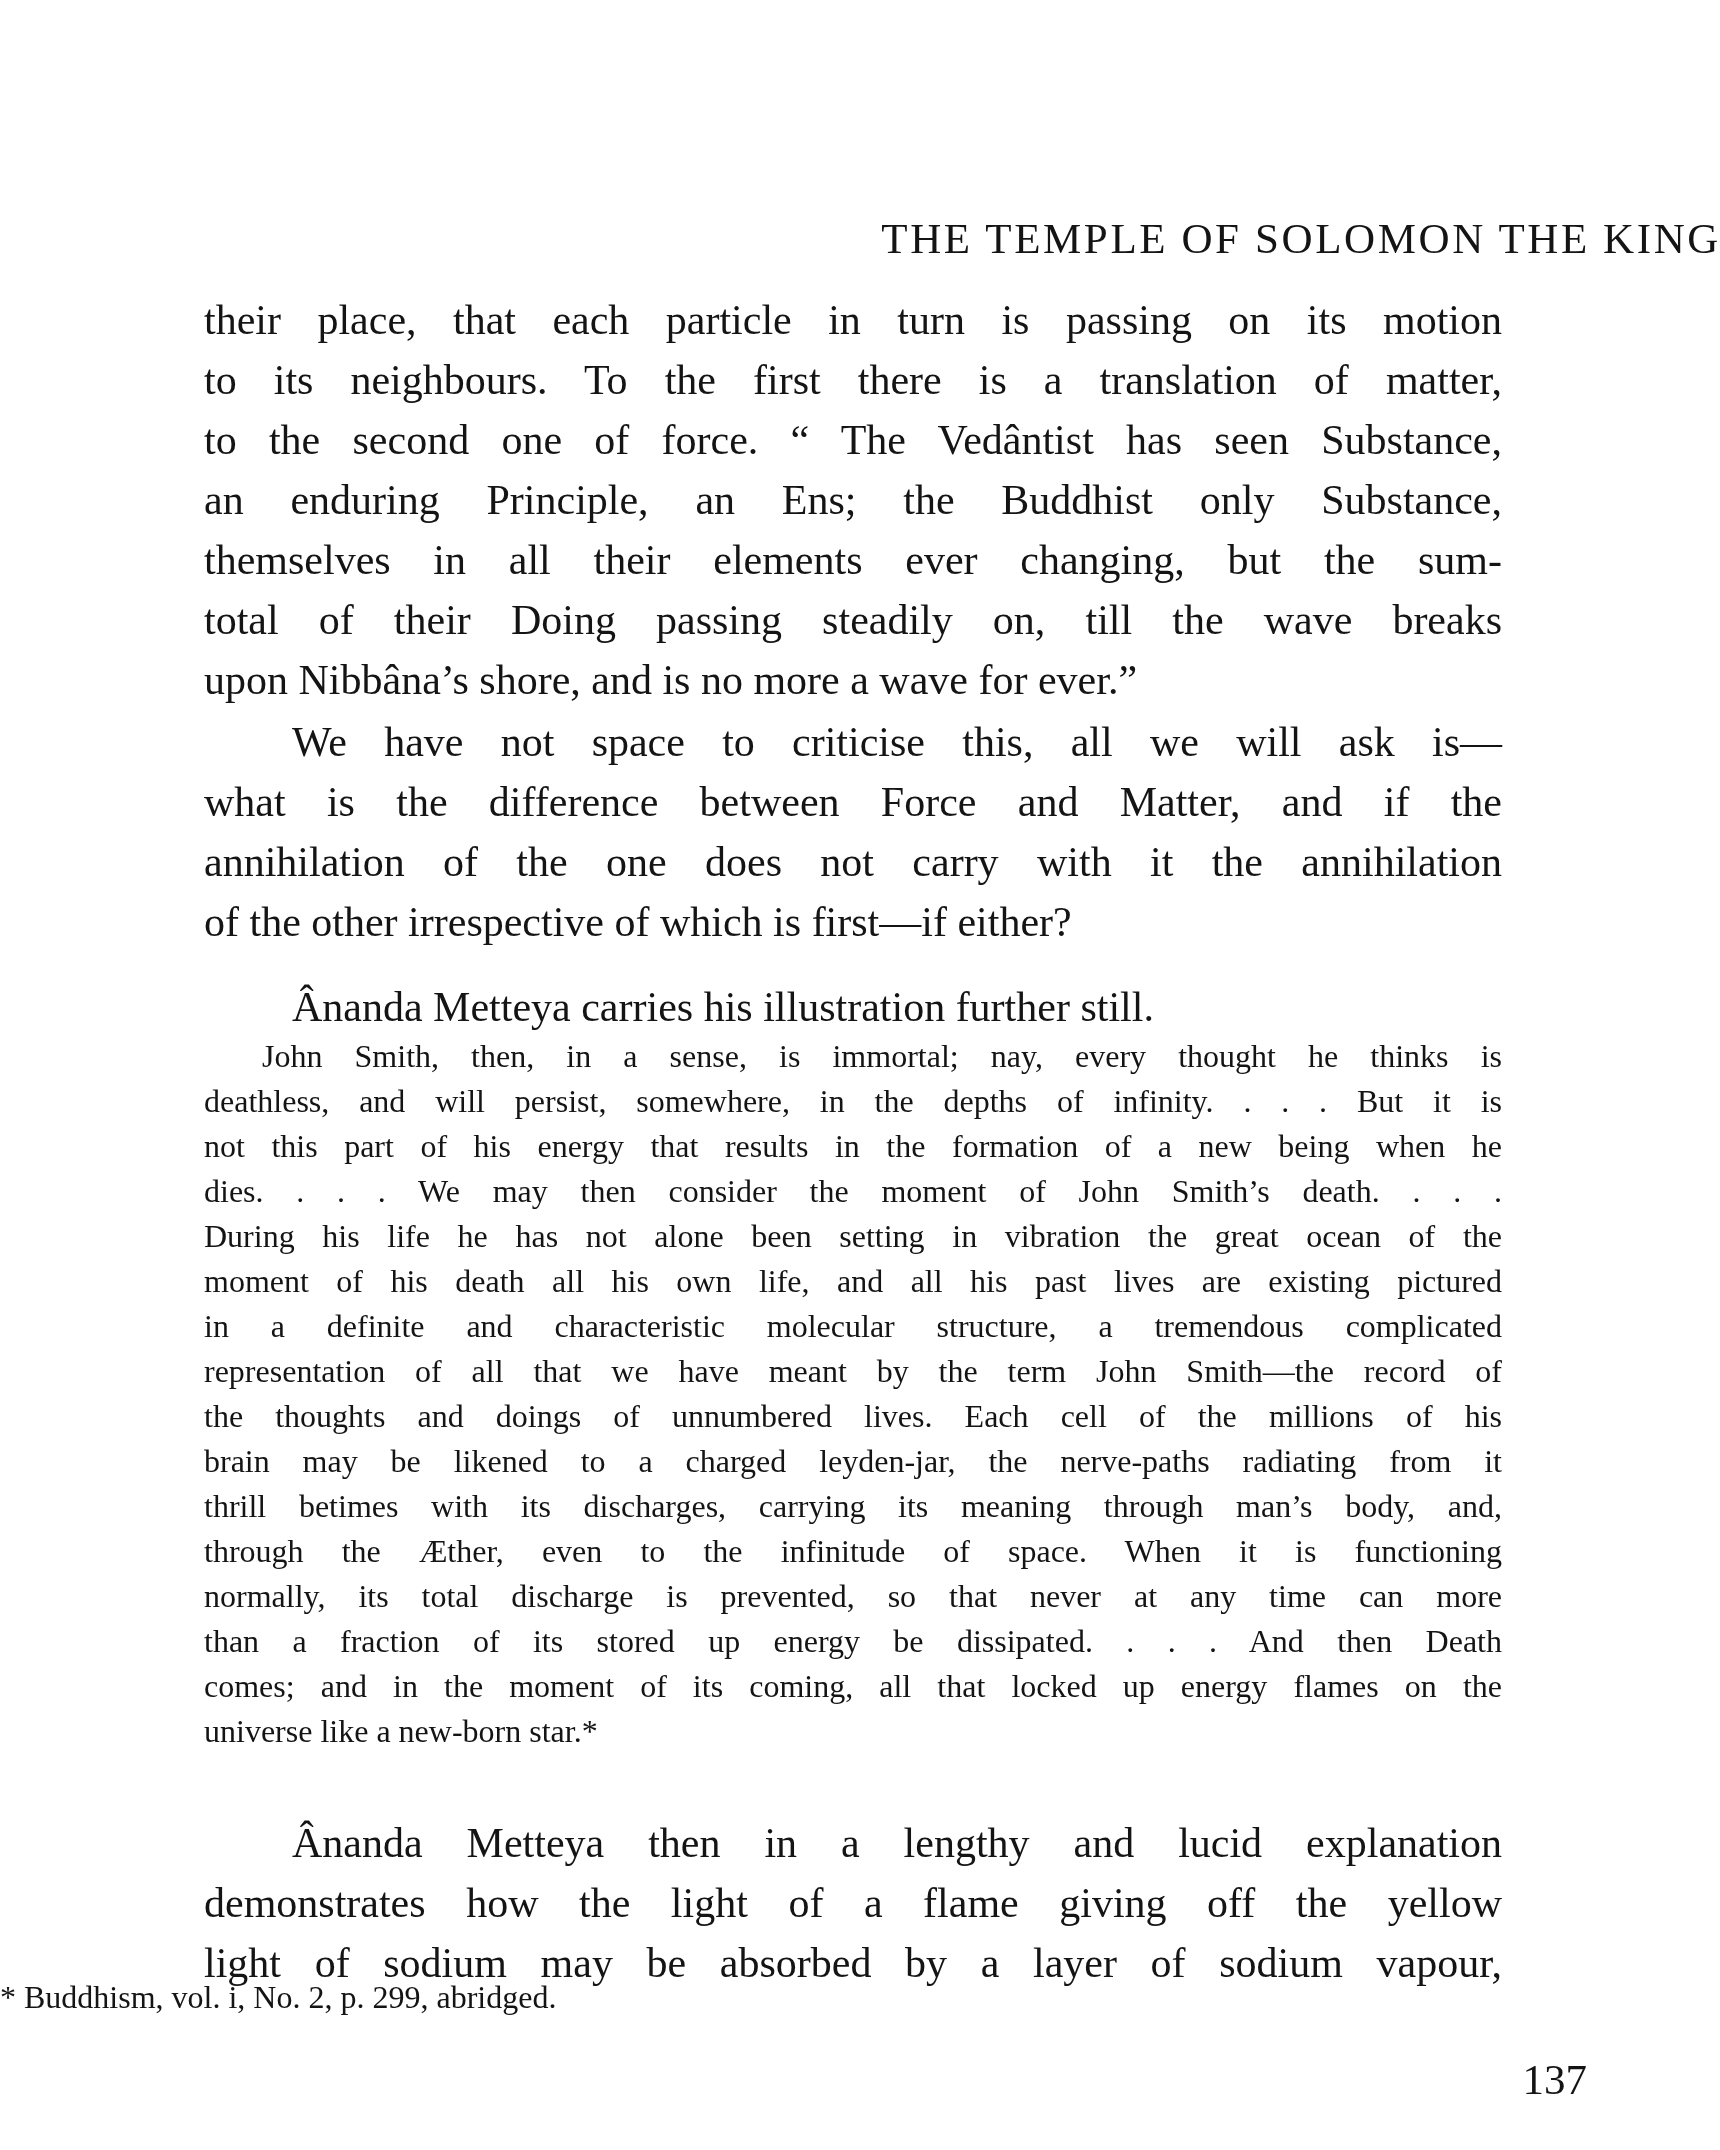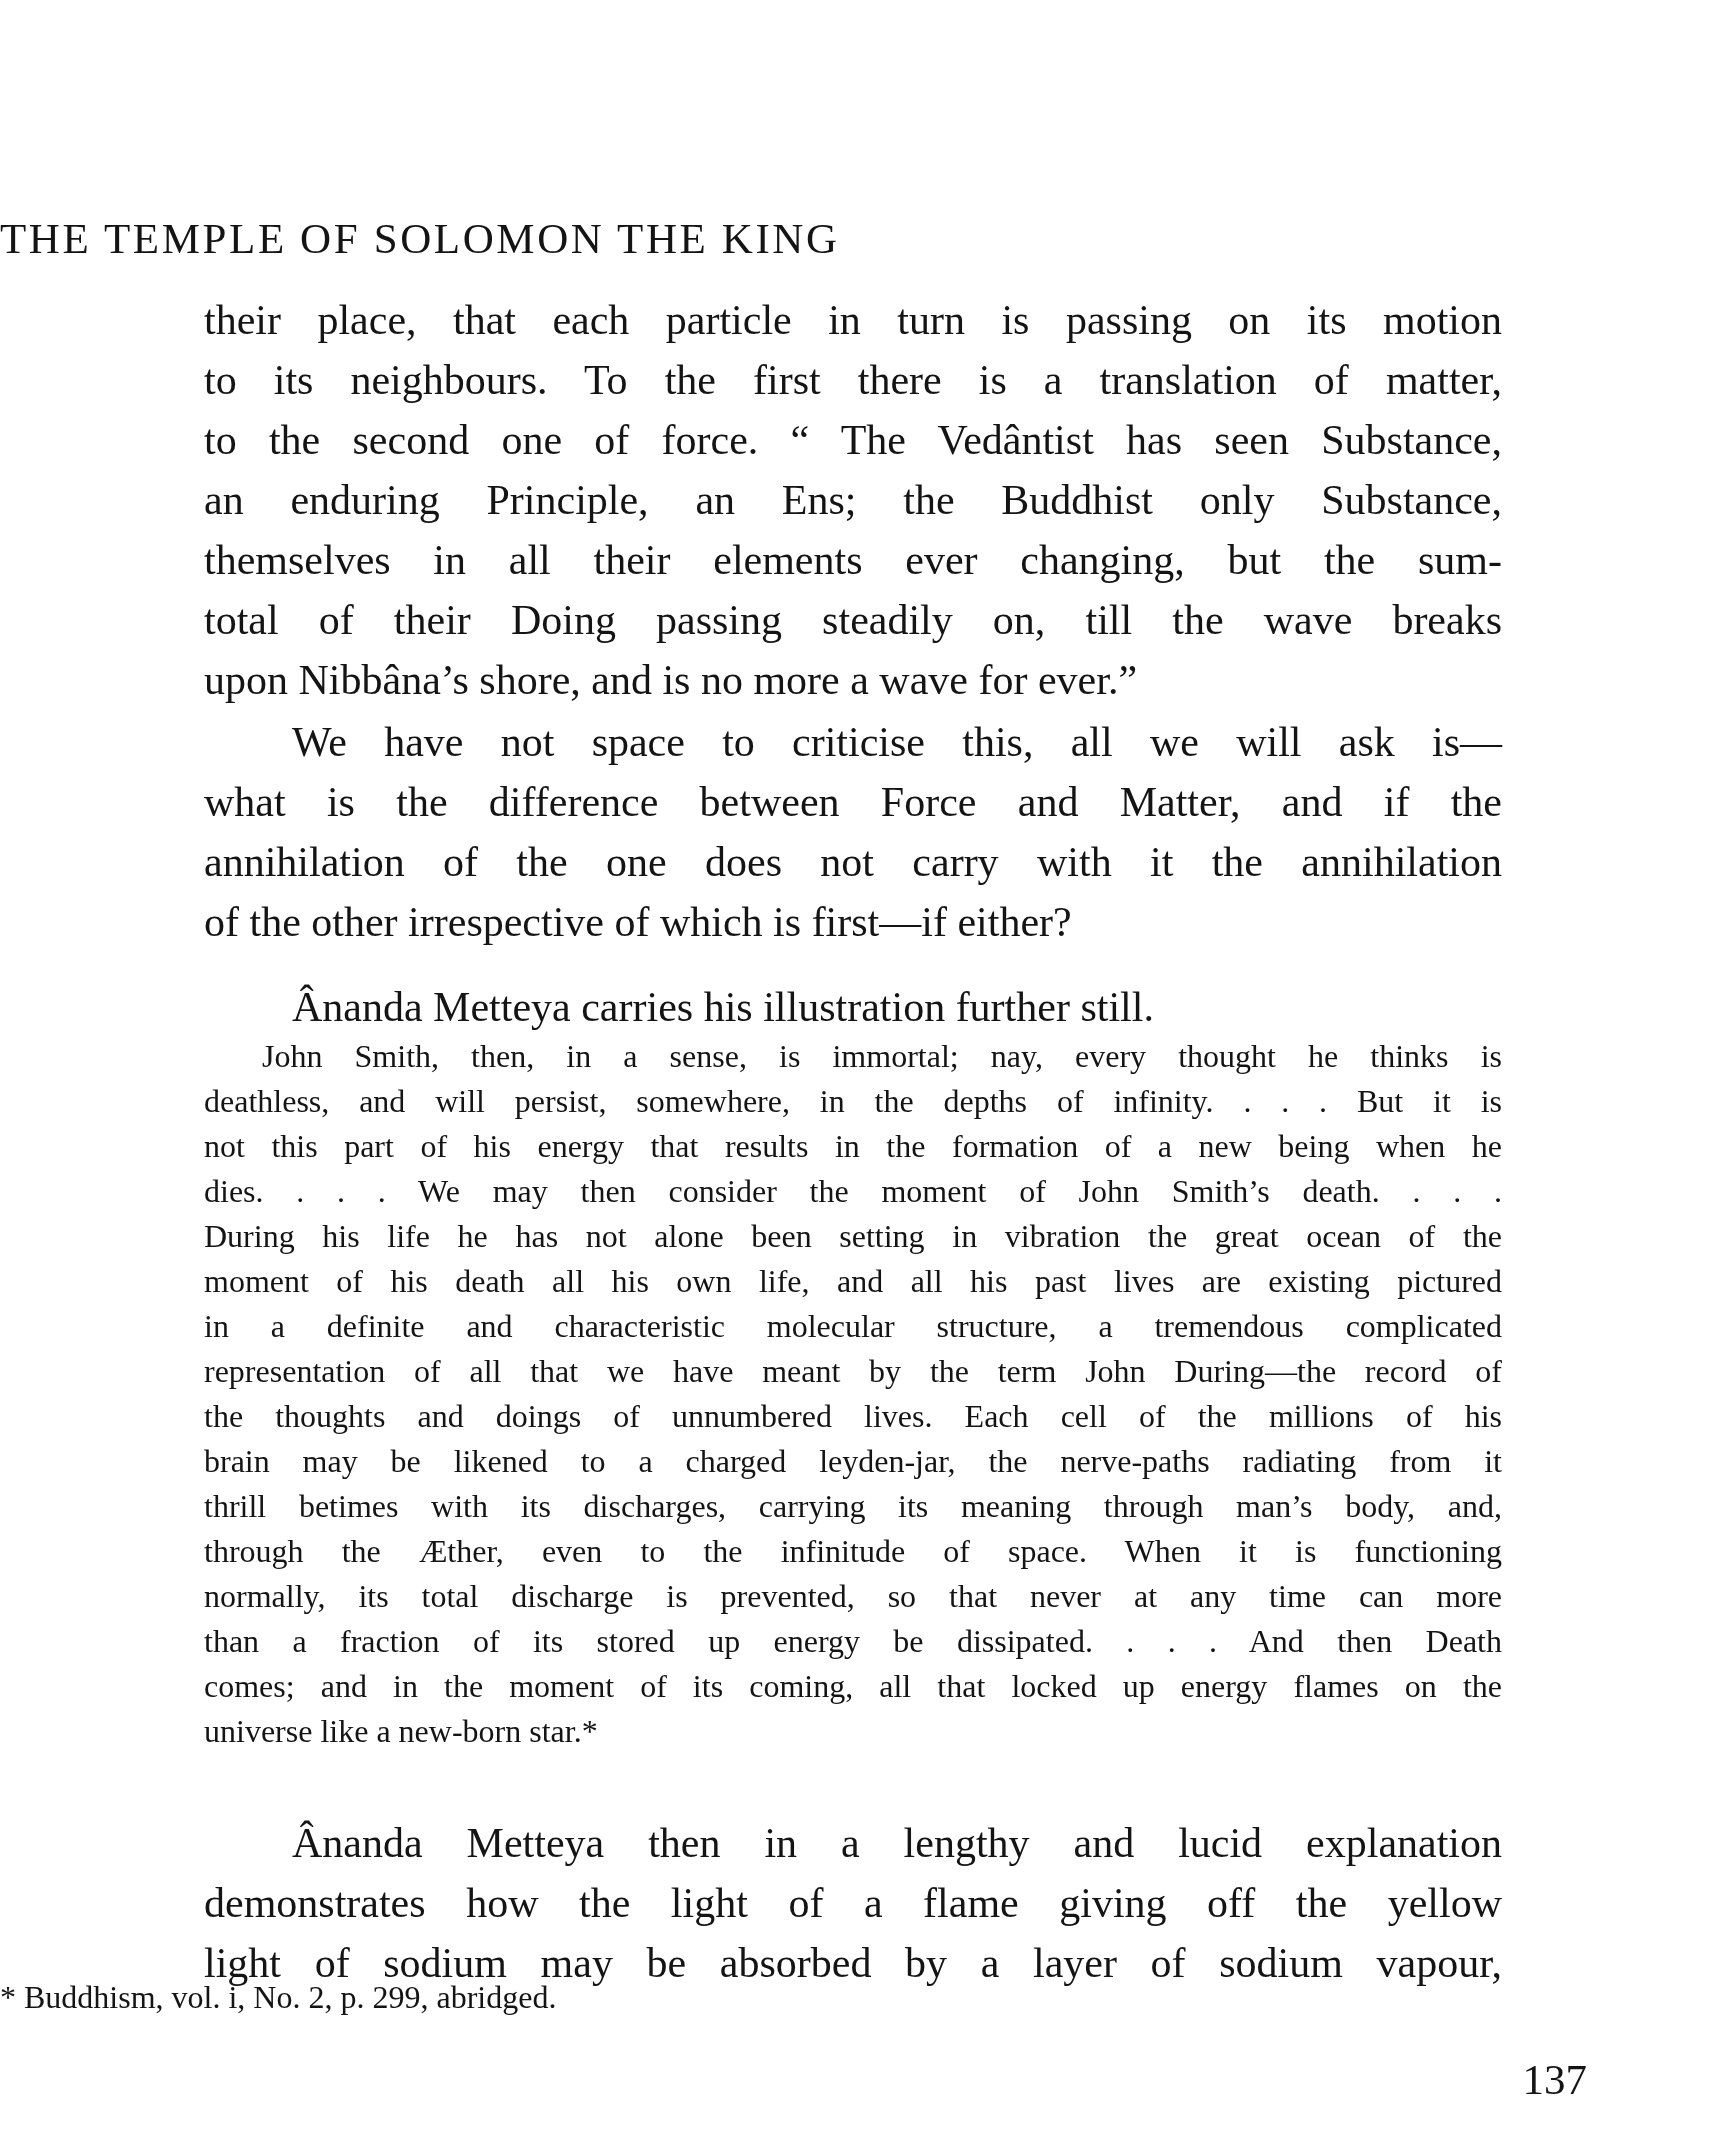--- a/index.html
+++ b/index.html
@@ -1,19 +1,19 @@
 <!DOCTYPE html>
 <html style="font-size:6.9px"><head>
 <meta charset="utf-8">
 <style>
   html, body { margin: 0; padding: 0; background: #ffffff; }
   body { width: 1721px; height: 2344px; position: relative; overflow: hidden; color: #141414;
          font-family: "Liberation Serif", "DejaVu Serif", serif; }
   .page { position: absolute; left: 0; top: 0; width: 1721px; height: 2344px; }
-  .running-head { position: absolute; left: 0; width: 1721px; top: 213px; text-align: left;
+  .running-head { position: absolute; left: 0; width: 1721px; top: 213px; text-align: right;
                   font-size: 43px; letter-spacing: 2.6px; line-height: 52px; }
   .body-block { position: absolute; left: 204px; width: 1298px; }
   .line { display: block; white-space: nowrap; text-align: justify; text-align-last: justify; }
   .main .line { font-size: 42px; line-height: 60px; height: 60px; }
   .quote .line { font-size: 32px; line-height: 45px; height: 45px; }
   .indent-main { padding-left: 88px; }
   .indent-quote { padding-left: 58px; }
   .last { text-align-last: left !important; }
   .footnote { position: absolute; left: 0; width: 1721px; top: 1944px; text-align: left;
               font-size: 32px; line-height: 43px; }
@@ -49,21 +49,21 @@
   </div>
 
   <div class="body-block quote" style="top:1034px;">
     <span class="line indent-quote">John Smith, then, in a sense, is immortal; nay, every thought he thinks is</span>
     <span class="line">deathless, and will persist, somewhere, in the depths of infinity. . . . But it is</span>
     <span class="line">not this part of his energy that results in the formation of a new being when he</span>
     <span class="line">dies. . . . We may then consider the moment of John Smith’s death. . . .</span>
     <span class="line">During his life he has not alone been setting in vibration the great ocean of the</span>
     <span class="line">moment of his death all his own life, and all his past lives are existing pictured</span>
     <span class="line">in a definite and characteristic molecular structure, a tremendous complicated</span>
-    <span class="line">representation of all that we have meant by the term John During—the record of</span>
+    <span class="line">representation of all that we have meant by the term John Smith—the record of</span>
     <span class="line">the thoughts and doings of unnumbered lives.  Each cell of the millions of his</span>
     <span class="line">brain may be likened to a charged leyden-jar, the nerve-paths radiating from it</span>
     <span class="line">thrill betimes with its discharges, carrying its meaning through man’s body, and,</span>
     <span class="line">through the Æther, even to the infinitude of space. When it is functioning</span>
     <span class="line">normally, its total discharge is prevented, so that never at any time can more</span>
     <span class="line">than a fraction of its stored up energy be dissipated. . . . And then Death</span>
     <span class="line">comes; and in the moment of its coming, all that locked up energy flames on the</span>
     <span class="line last">universe like a new-born star.*</span>
   </div>
 

